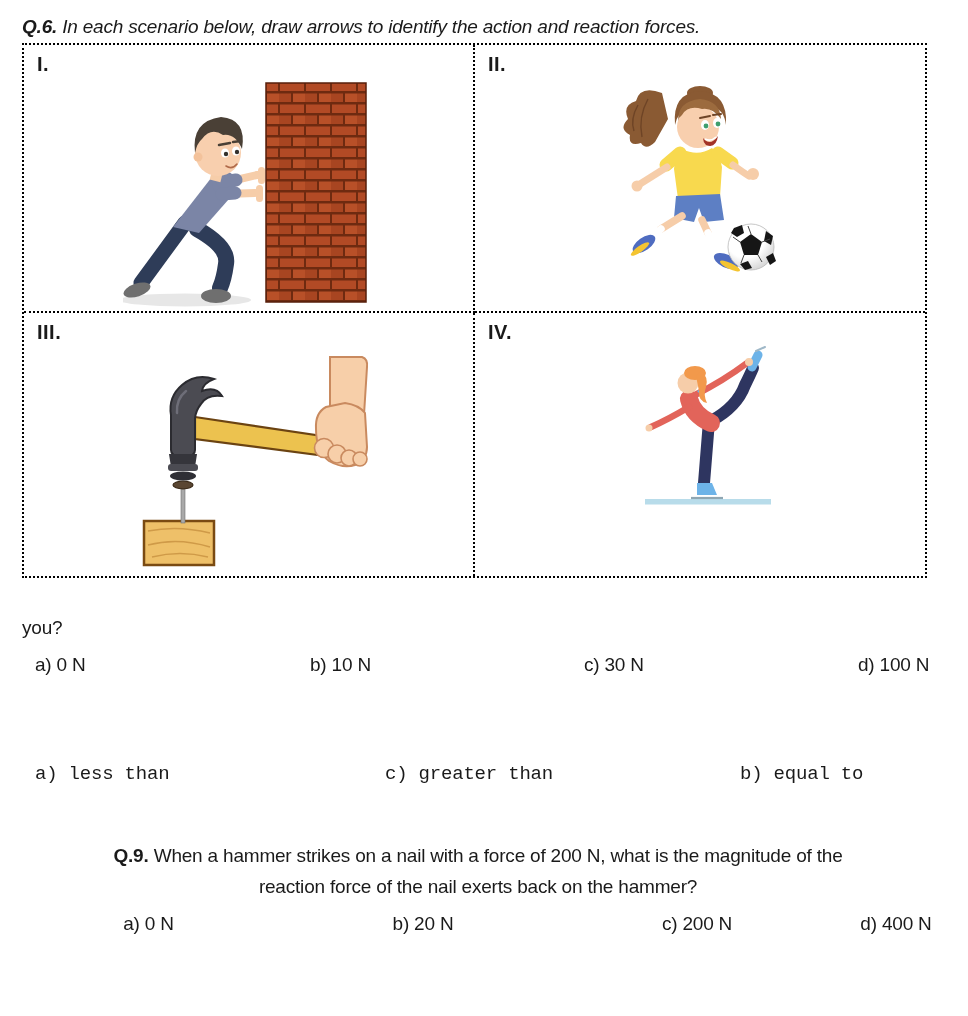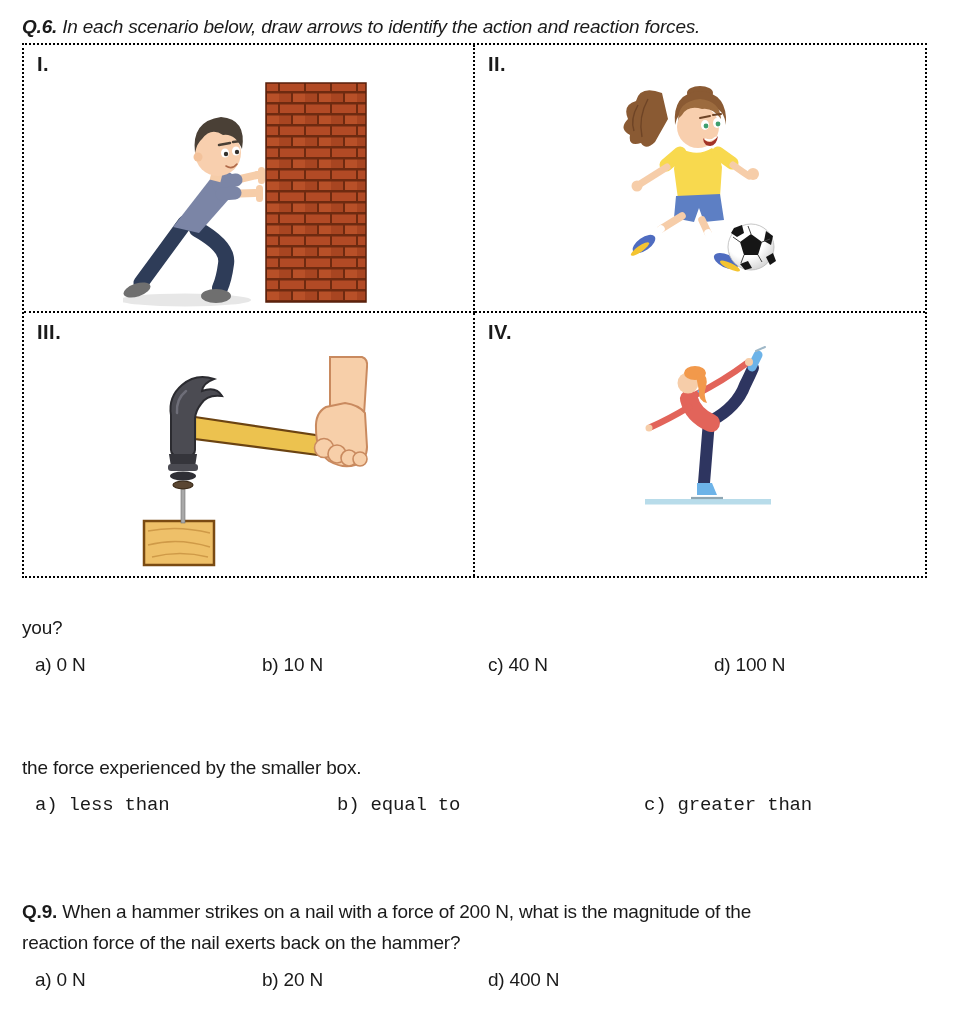--- a/index.html
+++ b/index.html
@@ -38,22 +38,22 @@
   .art { position:absolute; }
   .art-i   { left:99px;  top:36px; }
   .art-ii  { left:145px; top:36px; }
   .art-iii { left:114px; top:42px; }
   .art-iv  { left:168px; top:30px; }
 
   
   .q-block { position:absolute; left:22px; width:912px; }
   .q7-block { top:612px; }
   .q8-block { top:752px; }
-  .q9-block { top:896px; }
-  .opts { display:grid; padding-left:13px; margin-top:9px; font-size:19px; letter-spacing:-0.2px; }
+  .q9-block { top:840px;text-align:center; }
+  .opts { display:grid; padding-left:13px; margin-top:9px; font-size:19px; letter-spacing:-0.2px;gap:48px; }
   .opts4 { grid-template-columns:227px 226px 226px auto; }
   .opts3 { grid-template-columns:302px 307px auto;font-family:Liberation Mono, monospace; }
   .opt { white-space:nowrap; line-height:26px; }
 </style>
 </head>
 <body>
 
 <div class="q-line q6-title"><span class="q-num">Q.6.</span>&nbsp;<span>In each scenario below, draw arrows to identify the action and reaction forces.</span></div>
 
 <div class="scenario-table">
@@ -216,35 +216,35 @@
       <path d="M58 28 Q66 34 63 44 Q60 52 64 60 Q55 58 56 48 Q54 38 53 33 Z" fill="#f2994b"></path>
     </svg>
   </div>
 </div>
 
 <div class="q-block q7-block">
   <div class="q-line">you?</div>
   <div class="opts opts4">
     <span class="opt">a) 0 N</span>
     <span class="opt">b) 10 N</span>
-    <span class="opt">c) 40 N</span>
+    <span class="opt">c) 30 N</span>
     <span class="opt">d) 100 N</span>
   </div>
 </div>
 
 <div class="q-block q8-block">
-  <div class="q-line">the force experienced by the smaller box.</div>
   <div class="opts opts3">
     <span class="opt">a) less than</span>
+    <span class="opt">c) greater than</span>
     <span class="opt">b) equal to</span>
-    <span class="opt">c) greater than</span>
   </div>
 </div>
 
 <div class="q-block q9-block">
   <div class="q-line"><span class="q-num">Q.9.</span>&nbsp;<span>When a hammer strikes on a nail with a force of 200 N, what is the magnitude of the</span></div>
   <div class="q-line">reaction force of the nail exerts back on the hammer?</div>
   <div class="opts opts4">
     <span class="opt">a) 0 N</span>
     <span class="opt">b) 20 N</span>
+    <span class="opt">c) 200 N</span>
     <span class="opt">d) 400 N</span>
   </div>
 </div>
 
 </body></html>

